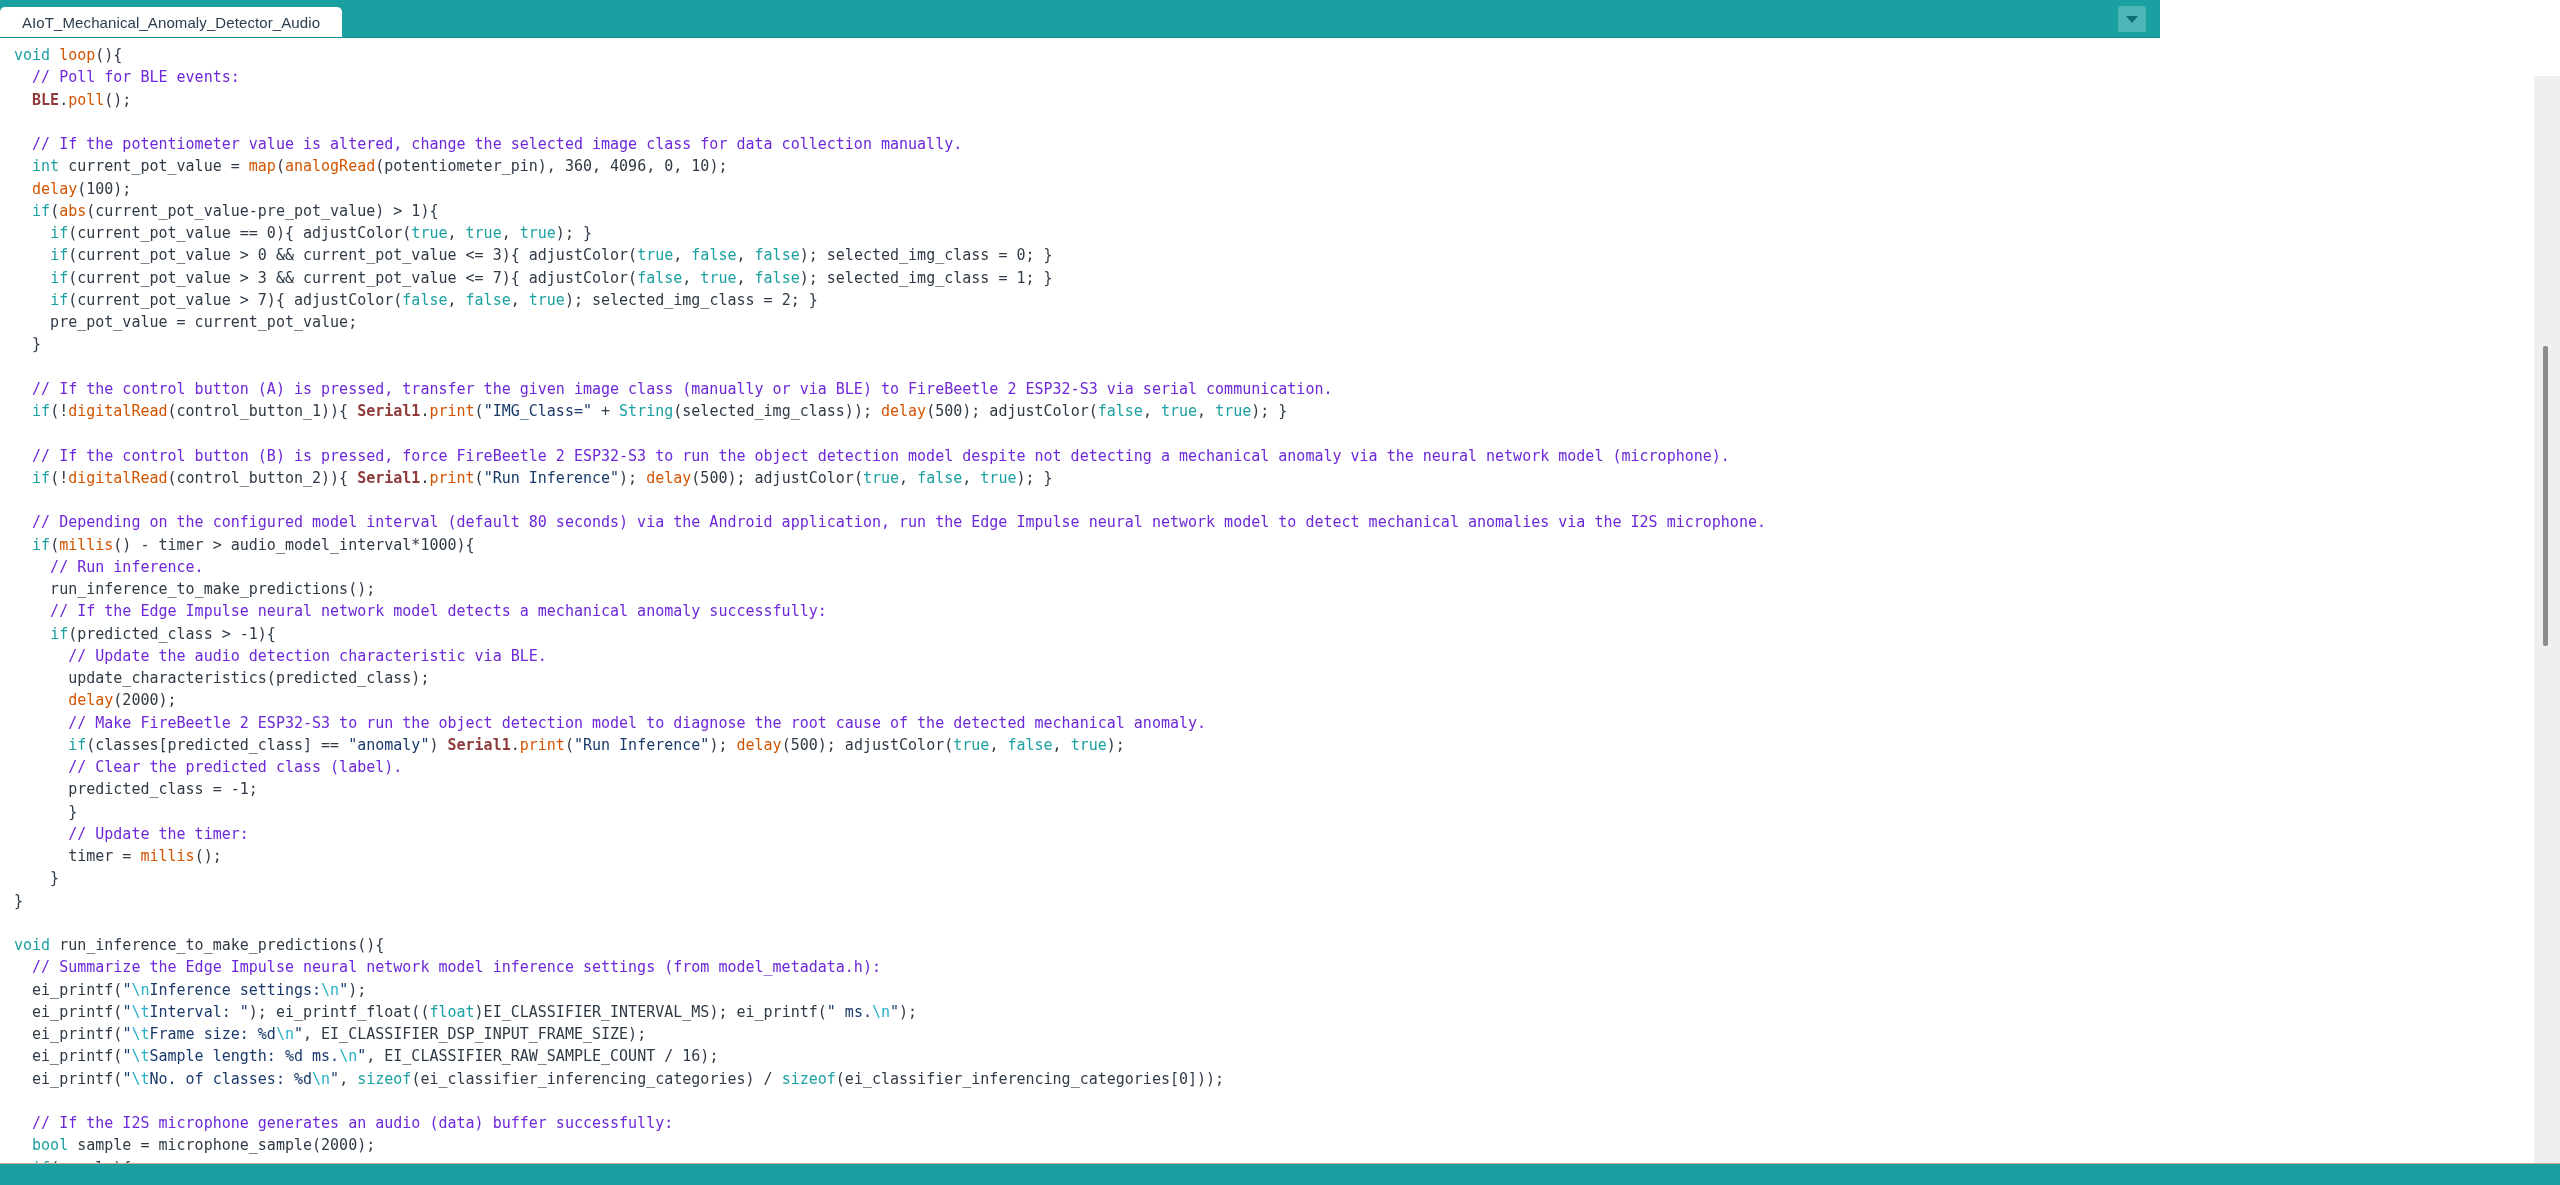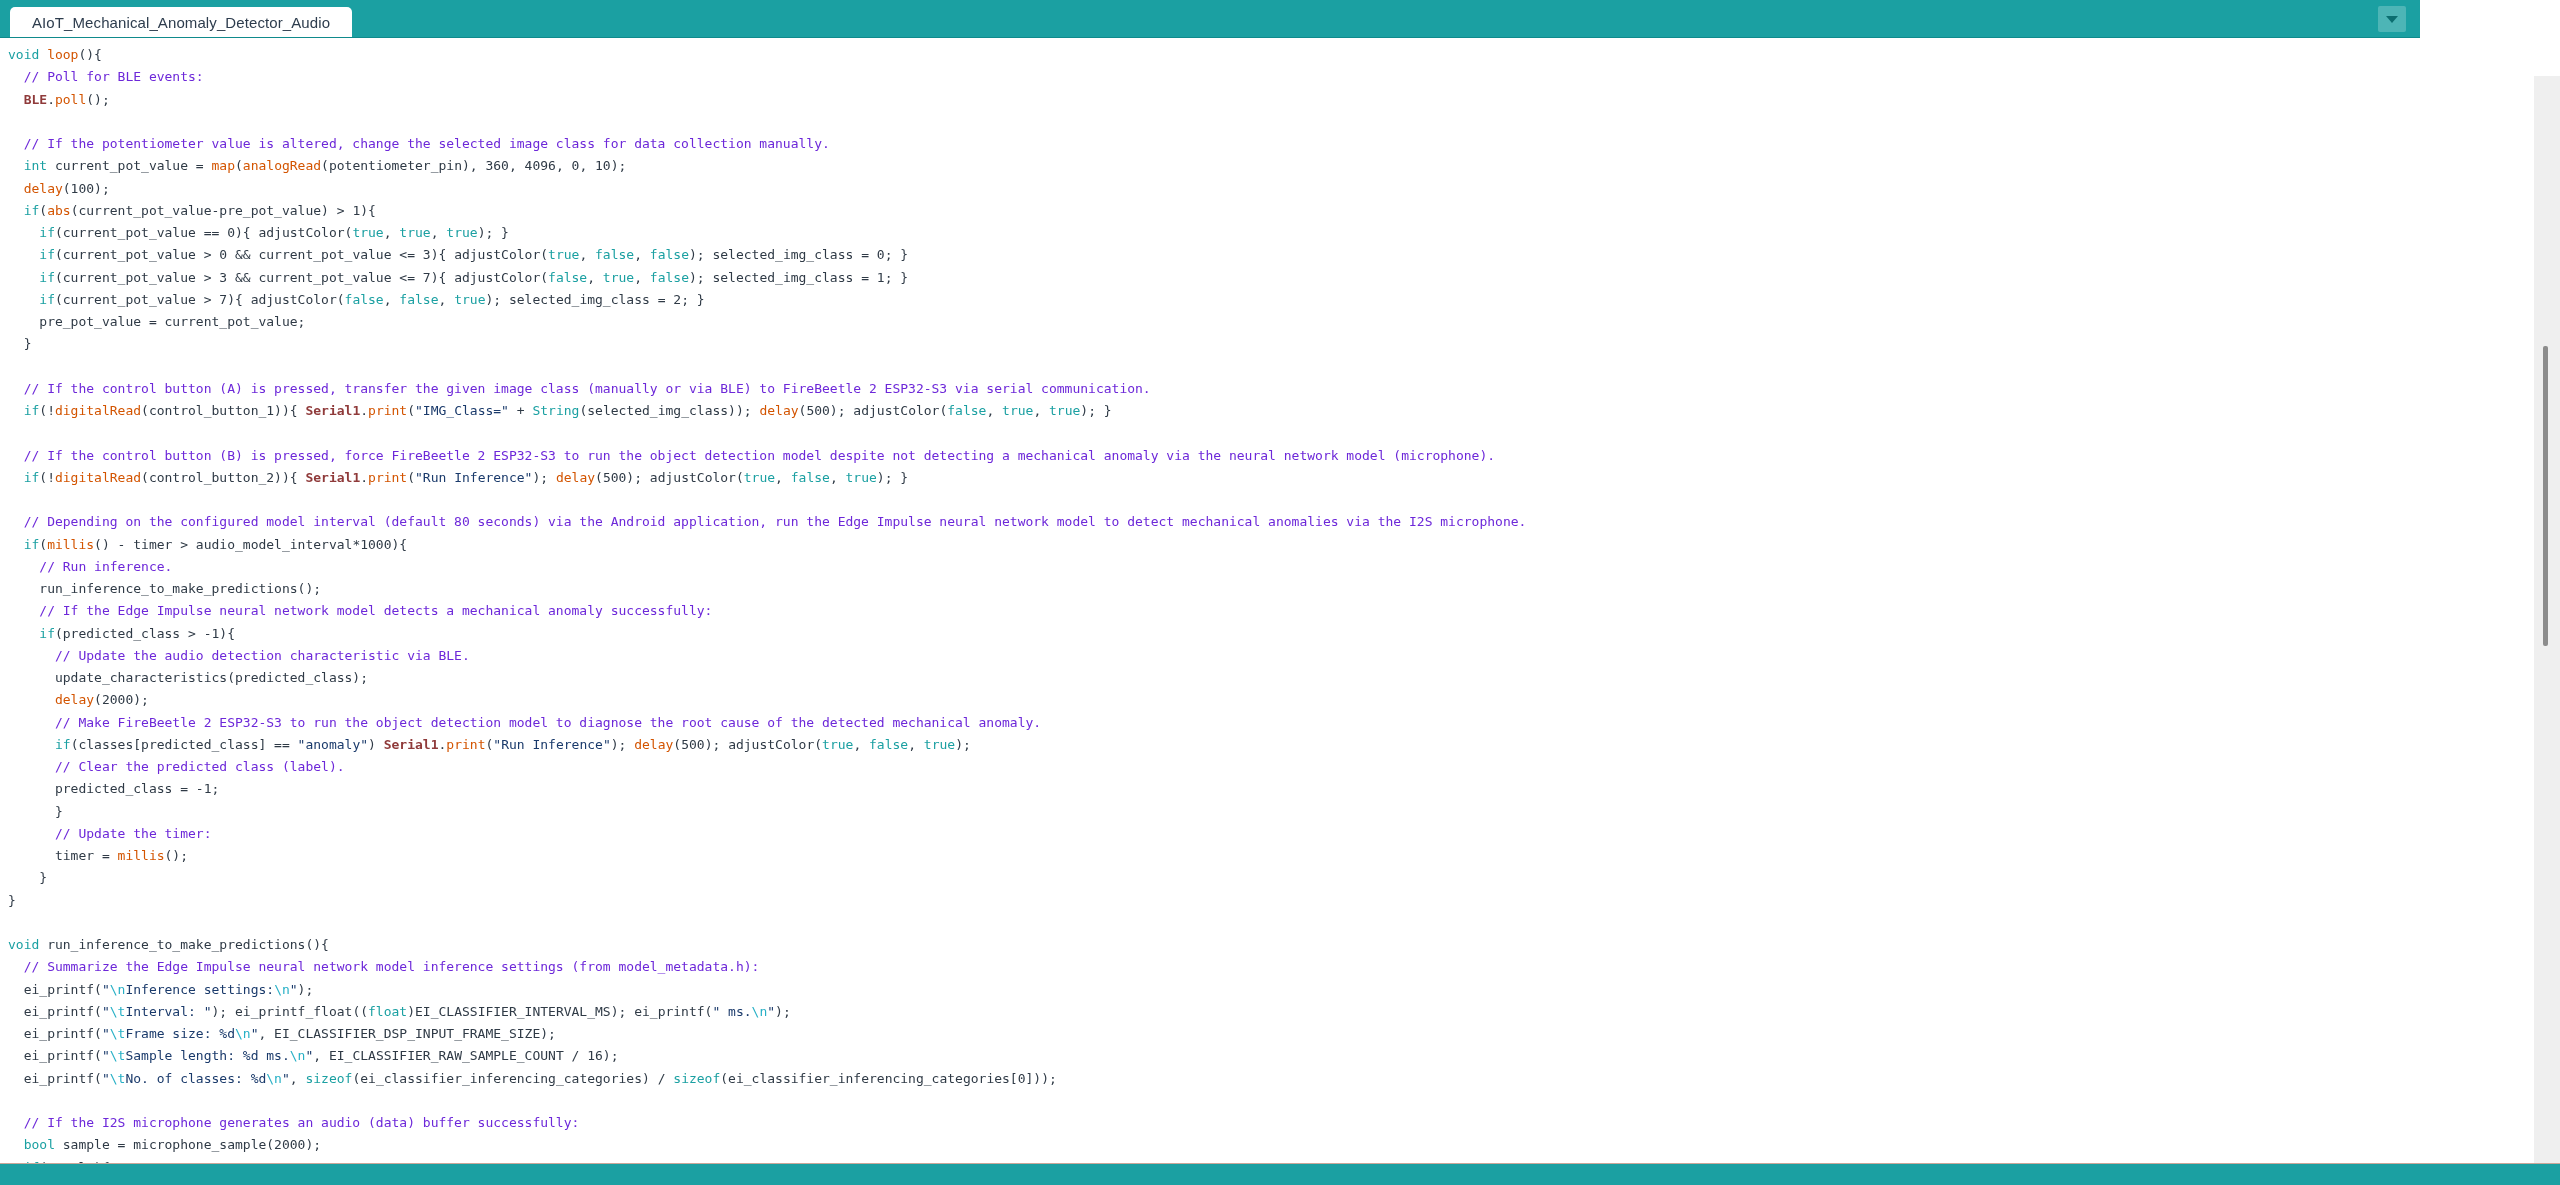--- a/index.html
+++ b/index.html
@@ -9,26 +9,25 @@
     width: 2560px; height: 1185px;
     overflow: hidden;
     background: #ffffff;
     font-family: "Liberation Sans", sans-serif;
   }
 
   
   .tabbar {
     position: relative;
     height: 38px;
-    width: 2420px;
+    width: 2160px;
     background: #1ba0a2;
     border-bottom: 1px solid #0f8a8c;
     display: flex;
     align-items: flex-end;
-    padding-left: 10px;
   }
   .tab {
     background: #ffffff;
     color: #2d3c4d;
     height: 30px;
     display: flex;
     align-items: center;
     padding: 0 22px 0 22px;
     border-radius: 5px 5px 0 0;
     font-size: 15px;
@@ -56,23 +55,23 @@
   .editor-wrap {
     position: relative;
     width: 2560px;
     height: 1125px;
     background: #ffffff;
     overflow: hidden;
   }
   .code {
     position: absolute;
     top: 0; left: 0;
-    padding: 6px 0 0 0;
+    padding: 6px 0 0 6px;
     font-family: "DejaVu Sans Mono", "Liberation Mono", monospace;
-    font-size: 13px;
+    font-size: 15px;
     line-height: 22.25px;
     white-space: pre;
     color: #2f3a46;
     -webkit-font-smoothing: antialiased;
   }
   .code .ln { display: block; height: 22.25px; padding-left: 8px; }
 
   
   .cm  { color: #6d28d9; }            
   .kw  { color: #1ba0a2; }            

